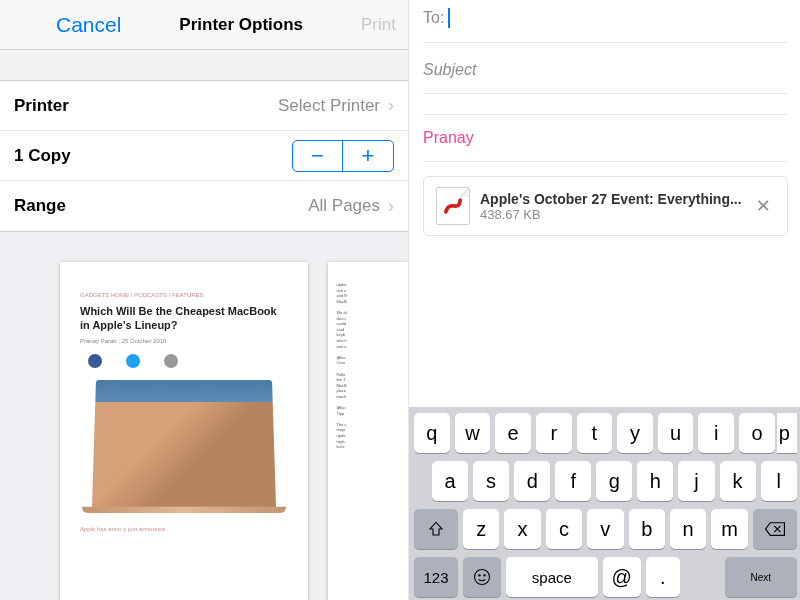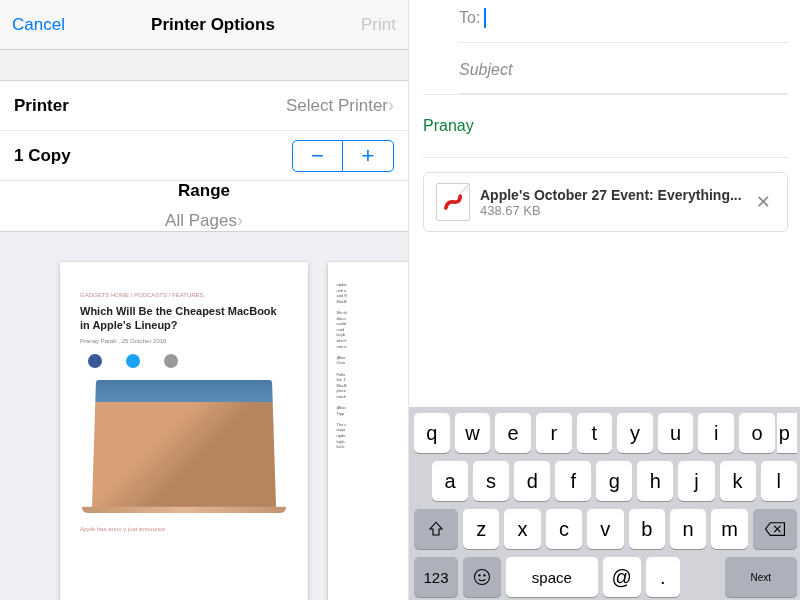--- a/index.html
+++ b/index.html
@@ -1,28 +1,28 @@
 <!DOCTYPE html>
 <html><head>
   <meta charset="utf-8">
   <style>
     * { margin: 0; padding: 0; box-sizing: border-box; font-family: -apple-system, BlinkMacSystemFont, "Helvetica Neue", sans-serif; }
     body { width: 800px; height: 600px; display: flex; background: #fff; overflow: hidden; }
     
     
     .left-pane { width: 408px; height: 100%; display: flex; flex-direction: column; background: #f2f2f2; }
     .nav-header { height: 50px; background: #f7f7f7; border-bottom: 1px solid #d1d1d3; display: flex; align-items: center; justify-content: space-between; padding: 0 12px; }
-    .nav-cancel { color: #007aff; font-size: 17px; }
+    .nav-cancel { color: #007aff; font-size: 21px; margin-left: 44px; }
     .nav-title-inner { font-weight: 600; font-size: 17px; color: #000; }
     .nav-print { color: #c7c7cc; font-size: 17px; }
     .settings { background: #fff; margin-top: 30px; border-top: 1px solid #d1d1d3; border-bottom: 1px solid #d1d1d3; }
     .setting-row { height: 50px; display: flex; align-items: center; justify-content: space-between; padding: 0 14px; border-bottom: 1px solid #e5e5e7; font-size: 17px; }
-    .setting-row:last-child { border-bottom: none; flex-direction: column; }
+    .setting-row:last-child { border-bottom: none; }
     .setting-label { color: #000; font-weight: bold; }
-    .setting-value { color: #8e8e93; display: flex; align-items: center; }
+    .setting-value { color: #8e8e93; display: flex; align-items: center; gap: 8px; }
     .chevron { color: #c7c7cc; font-size: 18px; }
     .stepper { display: flex; border: 1px solid #007aff; border-radius: 5px; overflow: hidden; }
     .stepper-btn { width: 50px; height: 30px; display: flex; align-items: center; justify-content: center; color: #007aff; font-size: 22px; font-weight: 300; }
     .stepper-btn:first-child { border-right: 1px solid #007aff; }
     .preview-area { flex: 1; background: #efeff4; display: flex; gap: 20px; padding: 30px 0 6px 60px; overflow: hidden; }
     .page-thumb { width: 250px; height: 370px; background: #fff; box-shadow: 0 1px 4px rgba(0,0,0,0.25); position: relative; padding: 30px 20px; font-size: 7px; color: #333; }
     .page-thumb.p2 { width: 80px; padding: 20px 8px 0 8px; font-size: 4px; color: #555; line-height: 1.4; }
     .article-cats { color: #c89090; font-size: 6px; margin-bottom: 6px; }
     .article-title { font-size: 11px; font-weight: 700; color: #222; line-height: 1.3; margin-bottom: 5px; }
     .article-byline { font-size: 6px; color: #888; margin-bottom: 10px; }
@@ -31,25 +31,25 @@
     .fb { background: #3b5998; }
     .tw { background: #1da1f2; }
     .em { background: #999; }
     .laptop-img { width: 180px; height: 130px; margin: 10px auto 0; background: linear-gradient(180deg, #4a7ba6 0%, #5d8db5 18%, transparent 18%), linear-gradient(135deg, #d8a078 40%, #b5855f 60%); border-radius: 3px; position: relative; transform: perspective(400px) rotateX(8deg); }
     .laptop-img::after { content:""; position:absolute; bottom:-4px; left:-10px; right:-10px; height:6px; background: linear-gradient(90deg, #c49470, #e0b893, #c49470); border-radius: 0 0 8px 8px; }
     .article-footer-text { font-size: 6px; color: #c89090; margin-top: 18px; }
     
     
     .right-pane { flex: 1; height: 100%; display: flex; flex-direction: column; background: #fff; border-left: 1px solid #e5e5e7; }
     .compose-fields { padding: 0 14px; }
-    .field-row { padding: 8px 0 14px; border-bottom: 1px solid #e8e8ea; font-size: 16px; color: #8e8e93; display: flex; align-items: center; gap: 4px; margin-left: 36px; }
+    .field-row { padding: 8px 0 14px; border-bottom: 1px solid #e8e8ea; font-size: 16px; color: #8e8e93; display: flex; align-items: center; gap: 4px; }
     .field-row.subject { padding-top: 18px; font-style: italic; }
     .field-row.body { border-bottom: none; padding-top: 18px; padding-bottom: 70px; }
     .cursor { width: 2px; height: 20px; background: #007aff; display: inline-block; }
-    .sig-row { padding: 22px 0; border-top: 1px solid #e8e8ea; border-bottom: 1px solid #e8e8ea; font-size: 16px; color: #15803d; }
+    .sig-row { padding: 14px 0; border-top: 1px solid #e8e8ea; border-bottom: 1px solid #e8e8ea; font-size: 16px; color: #ec4899; margin-top: 20px; }
     .attachment { margin-top: 14px; border: 1px solid #e0e0e2; border-radius: 6px; padding: 10px 12px; display: flex; align-items: center; gap: 10px; }
     .pdf-icon { width: 34px; height: 38px; background: #fff; border: 1px solid #d0d0d0; border-radius: 2px; position: relative; display: flex; align-items: center; justify-content: center; }
     .pdf-icon::before { content: ""; position: absolute; top: 0; right: 0; width: 9px; height: 9px; background: linear-gradient(135deg, transparent 48%, #d0d0d0 50%, #f5f5f5 52%); }
     .pdf-swoosh { position: absolute; width: 28px; height: 24px; }
     .attach-info { flex: 1; overflow: hidden; }
     .attach-title { font-size: 14px; font-weight: 600; color: #333; white-space: nowrap; overflow: hidden; text-overflow: ellipsis; }
     .attach-size { font-size: 13px; color: #8e8e93; }
     .attach-close { color: #8e8e93; font-size: 18px; padding: 4px; }
     
     

